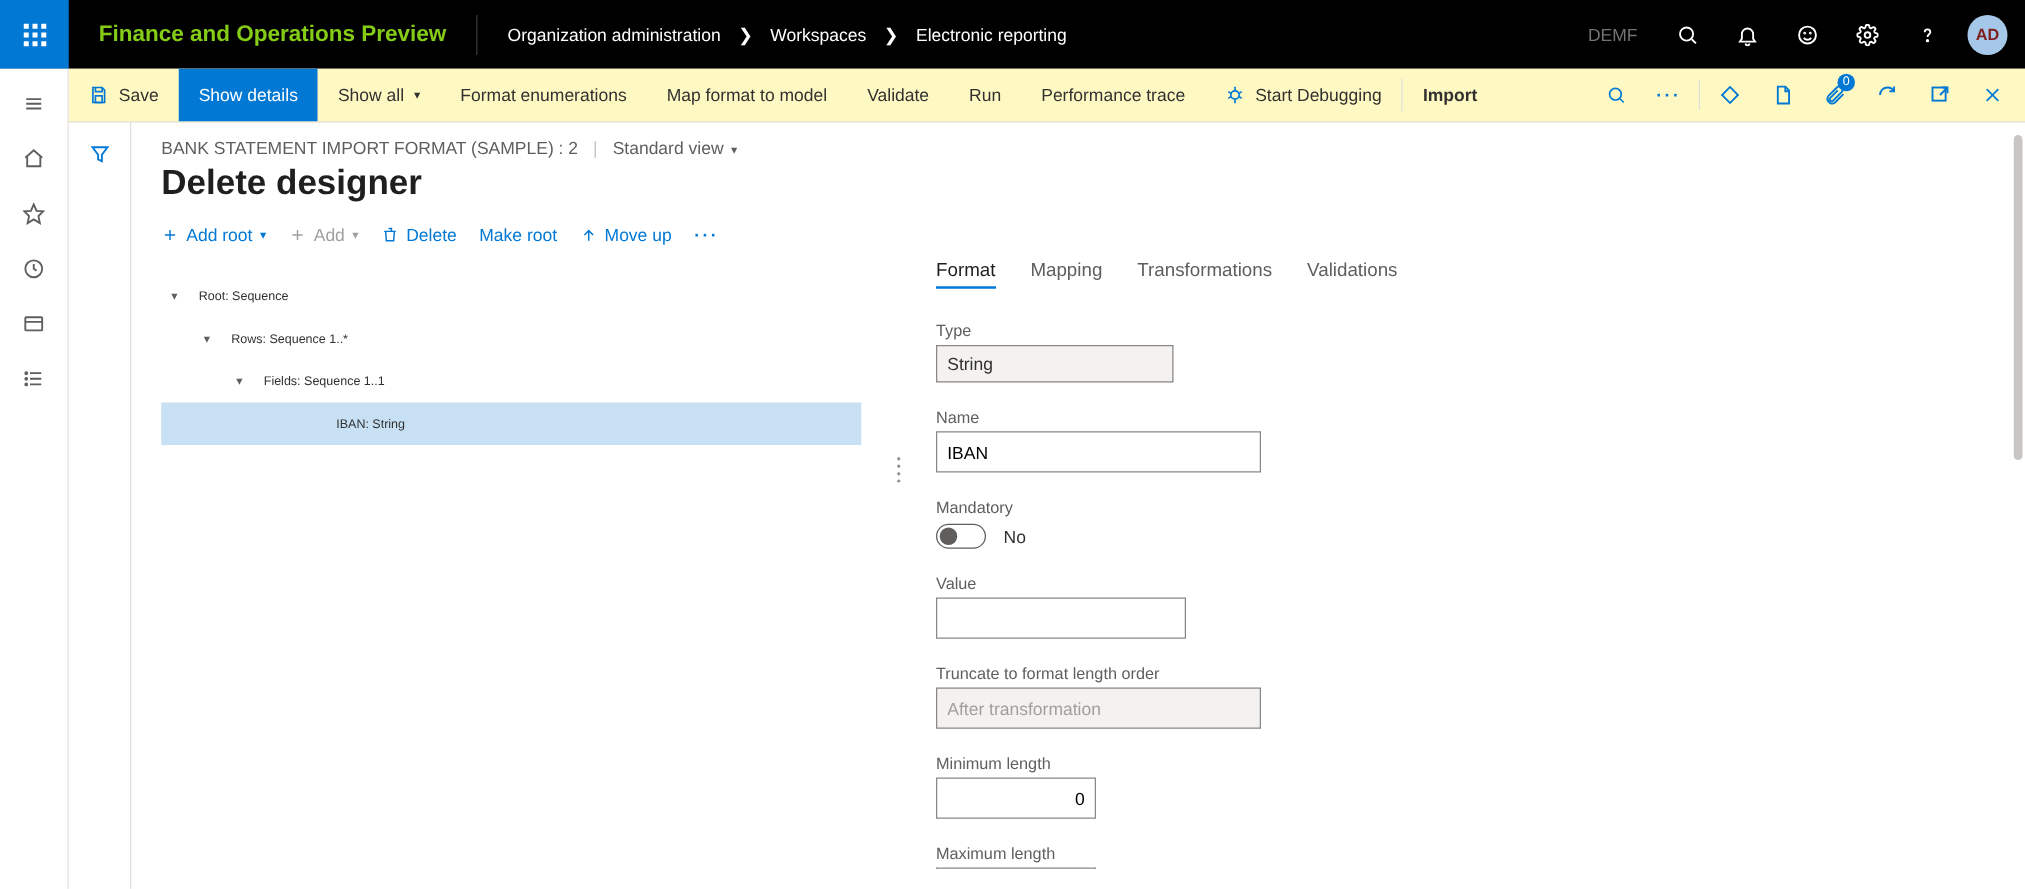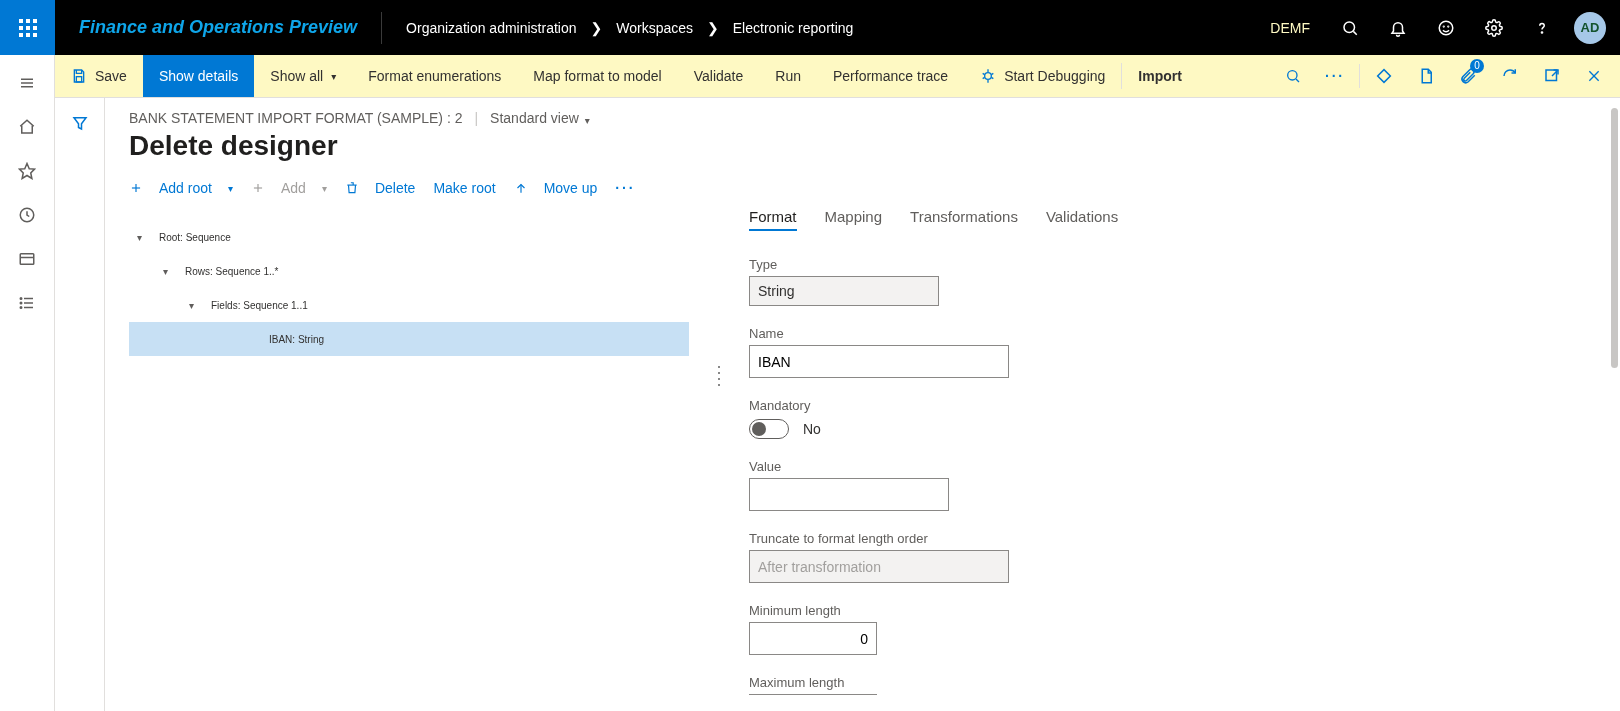--- a/index.html
+++ b/index.html
@@ -30,48 +30,47 @@
     display: grid;
     grid-template-columns: repeat(3, 4px);
     grid-template-rows: repeat(3, 4px);
     gap: 3px;
   }
   .waffle-grid span { background:#fff; width:4px; height:4px; display:block; }
   .topbar .app-title {
     font-size: 18px; font-weight: 600;
     padding: 0 24px;
     white-space: nowrap;
-    color: #0ea5e9;
-    font-style: italic;
+    color: #84cc16;
   }
   .topbar .crumb-divider {
     width:1px; height:32px; background:#3a3a3a;
   }
   .topbar .breadcrumbs {
     display:flex; align-items:center; gap: 14px;
     padding-left: 24px;
     color:#fff; font-size:14px;
   }
   .topbar .breadcrumbs .chev { color:#fff; }
   .topbar .spacer { flex:1; }
   .topbar .right {
     display:flex; align-items:center; gap:0;
     padding-right:6px;
   }
   .topbar .right .txt {
-    padding:0 16px; color:#fef9c3; font-size:14px;
+    padding:0 16px; color:#737373; font-size:14px;
   }
   .topbar .iconbtn {
     width:48px; height:55px;
     display:flex; align-items:center; justify-content:center;
     color:#fff; font-size:16px;
   }
   .avatar {
     width:32px; height:32px; border-radius:50%;
-    background:#a6c8e8; color:#14532d;
+    background:#a6c8e8; color:#7f1d1d;
     display:flex; align-items:center; justify-content:center;
     font-size:13px; font-weight:600;
     margin:0 8px;
   }
 
   
   .commandbar {
     height:43px;
     border-bottom:1px solid #e1dfdd;
     display:flex; align-items:stretch;
@@ -168,21 +167,21 @@
     font-size:28px; font-weight:600;
     color:#201f1e;
   }
 
   
   .tree-toolbar {
     display:flex; align-items:center; gap:18px;
     padding:14px 24px 8px 24px;
     color:#0078d4; font-size:14px;
   }
-  .tree-toolbar .tbtn { display:flex; align-items:center; gap:16px; white-space:nowrap; }
+  .tree-toolbar .tbtn { display:flex; align-items:center; gap:6px; white-space:nowrap; }
   .tree-toolbar .tbtn.disabled { color:#a19f9d; }
   .tree-toolbar .tbtn svg { width:14px; height:14px; }
   .tree-toolbar .dots { color:#0078d4; letter-spacing:2px; font-weight:700; }
 
   
   .split {
     flex:1;
     display:flex;
     overflow:hidden;
     padding:0 16px 16px 24px;

